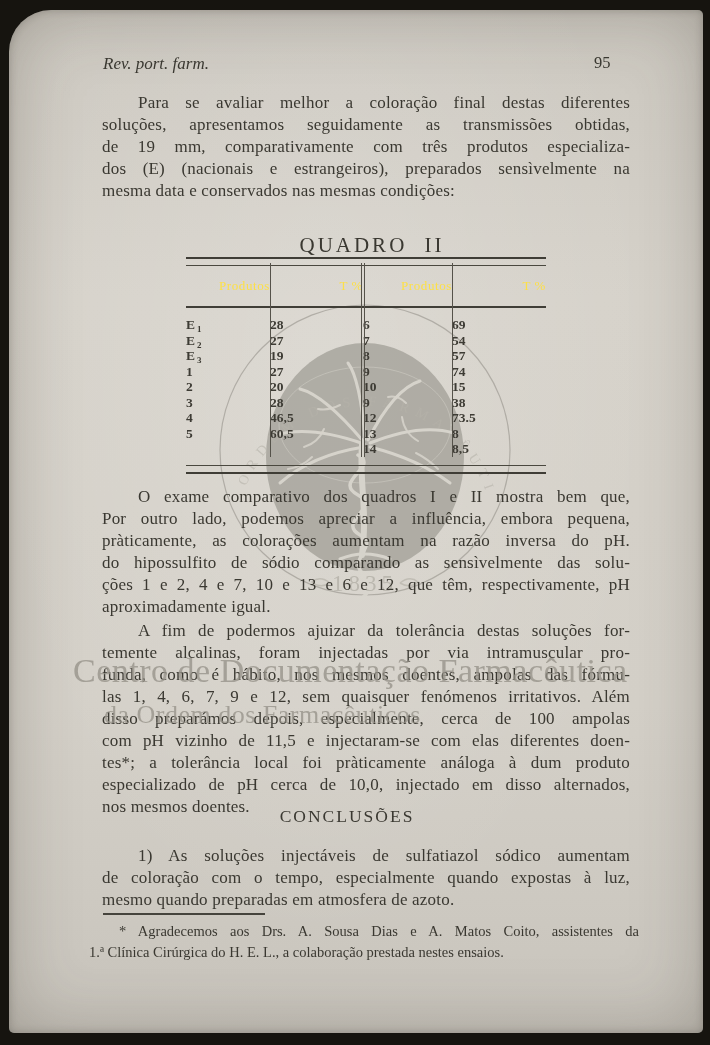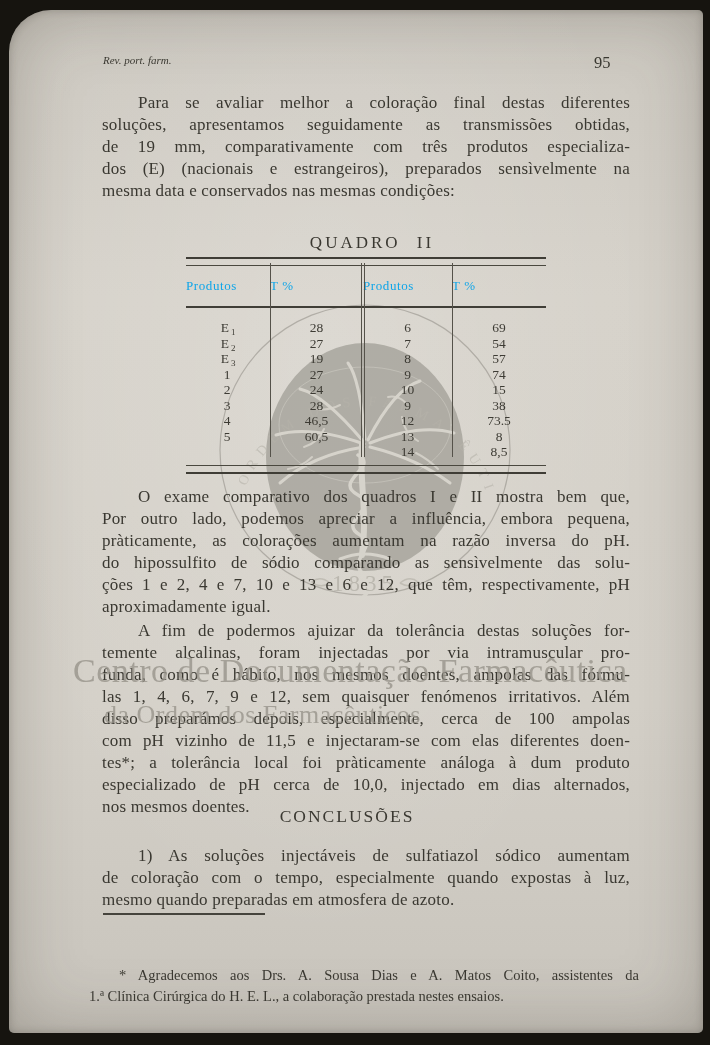--- a/index.html
+++ b/index.html
@@ -11,53 +11,53 @@
   .page{
     position:absolute;left:9px;top:10px;width:694px;height:1023px;
     background:
       radial-gradient(ellipse at 45% 35%, rgba(255,255,255,.16), rgba(0,0,0,0) 62%),
       linear-gradient(180deg,#ccc8c0 0%,#d6d2ca 28%,#d4d0c8 68%,#c8c4bc 100%);
     border-radius:42px 5px 5px 5px;
     box-shadow:inset 0 0 70px rgba(60,54,42,.28), inset 0 0 8px rgba(40,36,28,.25);
   }
   .ink{color:#3a3831;}
   
-  .runhead{position:absolute;top:54px;left:103px;font-size:11px;font-style:italic;z-index:2;}
+  .runhead{position:absolute;top:54px;left:103px;font-size:17px;font-style:italic;z-index:2;}
   .pagenum{position:absolute;top:53px;left:594px;font-size:16.5px;z-index:2;}
   
   .pblock{position:absolute;left:102px;width:528px;font-size:17px;line-height:22px;
           letter-spacing:.2px;z-index:2;}
   .tl{display:block;height:22px;text-align:justify;text-align-last:justify;white-space:nowrap;}
   .tl.last{text-align-last:left;}
   .tl.indent{text-indent:36px;}
   
   .quadro-title{position:absolute;top:233px;left:372px;transform:translateX(-50%);
-    font-size:17px;letter-spacing:3px;word-spacing:9px;z-index:2;}
+    font-size:21px;letter-spacing:3px;word-spacing:9px;z-index:2;}
   .concl-title{position:absolute;top:806px;left:347px;transform:translateX(-50%);
     font-size:17.5px;letter-spacing:2px;z-index:2;}
   
   .qtable{position:absolute;left:186px;top:257px;width:360px;z-index:2;}
   .rule-top{height:6px;border-top:2.5px solid #3f3d36;border-bottom:1.5px solid #4a483f;}
   .rule-bottom{height:6px;border-top:1.5px solid #4a483f;border-bottom:2.5px solid #3f3d36;}
   .thead{display:grid;grid-template-columns:84px 93px 89px 94px;height:40px;align-items:center;}
-  .thead .hc{text-align:left;font-size:13px;letter-spacing:.6px;color:#0ea5e9;}
+  .thead .hc{text-align:right;font-size:13px;letter-spacing:.6px;color:#fde047;}
   .head-rule{height:0;border-top:2px solid #403e37;}
   .tbody{display:grid;grid-template-columns:84px 93px 89px 94px;
          padding:8px 0 9px 0;font-size:13.5px;color:#3d3b34;}
   .trow{display:contents;}
-  .cell{height:15.5px;line-height:24px;text-align:center;}
+  .cell{height:15.5px;line-height:18px;text-align:left;font-weight:bold;}
   .cell sub{font-size:9px;vertical-align:-3px;margin-left:2px;}
   .vline{position:absolute;top:6px;height:194px;border-left:1px solid #55524a;}
   .vline.v1{left:84px;}
   .vline.v3{left:266px;}
   .vdouble{position:absolute;top:6px;height:194px;left:175px;width:2px;
            border-left:1px solid #55524a;border-right:1px solid #55524a;}
   
   .fn-rule{position:absolute;left:103px;top:913px;width:162px;height:2px;background:#45433c;z-index:2;}
-  .fnblock{position:absolute;left:89px;top:921px;width:550px;font-size:14.5px;line-height:21px;z-index:2;margin-top:44px;}
+  .fnblock{position:absolute;left:89px;top:921px;width:550px;font-size:14.5px;line-height:21px;z-index:2;}
   .fnblock .tl{height:21px;}
   .fnblock .indent{text-indent:30px;}
   
   .seal{position:absolute;left:212px;top:297px;width:310px;height:350px;z-index:1;}
   .wm-overlay{position:absolute;z-index:3;color:rgba(150,146,137,.78);
     font-size:34px;letter-spacing:.5px;white-space:nowrap;
     font-family:"Liberation Serif","DejaVu Serif",serif;}
   .wm1{left:73px;top:652px;}
   .wm2{left:104px;top:700px;font-size:26px;}
 </style>
@@ -141,21 +141,21 @@
       <div class="cell">57</div>
     </div>
     <div class="trow">
       <div class="cell"><span>1</span><sub></sub></div>
       <div class="cell">27</div>
       <div class="cell">9</div>
       <div class="cell">74</div>
     </div>
     <div class="trow">
       <div class="cell"><span>2</span><sub></sub></div>
-      <div class="cell">24</div>
+      <div class="cell">20</div>
       <div class="cell">10</div>
       <div class="cell">15</div>
     </div>
     <div class="trow">
       <div class="cell"><span>3</span><sub></sub></div>
       <div class="cell">28</div>
       <div class="cell">9</div>
       <div class="cell">38</div>
     </div>
     <div class="trow">
@@ -193,21 +193,21 @@
 </div>
 
 <div class="pblock ink" style="top:620px">
   <span class="tl indent">A fim de podermos ajuizar da tolerância destas soluções for-</span>
   <span class="tl">temente alcalinas, foram injectadas por via intramuscular pro-</span>
   <span class="tl">funda, como é hábito, nos mesmos doentes, ampolas das fórmu-</span>
   <span class="tl">las 1, 4, 6, 7, 9 e 12, sem quaisquer fenómenos irritativos. Além</span>
   <span class="tl">disso preparámos depois, especialmente, cerca de 100 ampolas</span>
   <span class="tl">com pH vizinho de 11,5 e injectaram-se com elas diferentes doen-</span>
   <span class="tl">tes*; a tolerância local foi pràticamente análoga à dum produto</span>
-  <span class="tl">especializado de pH cerca de 10,0, injectado em dias alternados,</span>
+  <span class="tl">especializado de pH cerca de 10,0, injectado em disso alternados,</span>
   <span class="tl last">nos mesmos doentes.</span>
 </div>
 
 <div class="concl-title ink">CONCLUSÕES</div>
 <div class="pblock ink" style="top:845px">
   <span class="tl indent">1) As soluções injectáveis de sulfatiazol sódico aumentam</span>
   <span class="tl">de coloração com o tempo, especialmente quando expostas à luz,</span>
   <span class="tl last">mesmo quando preparadas em atmosfera de azoto.</span>
 </div>
 

